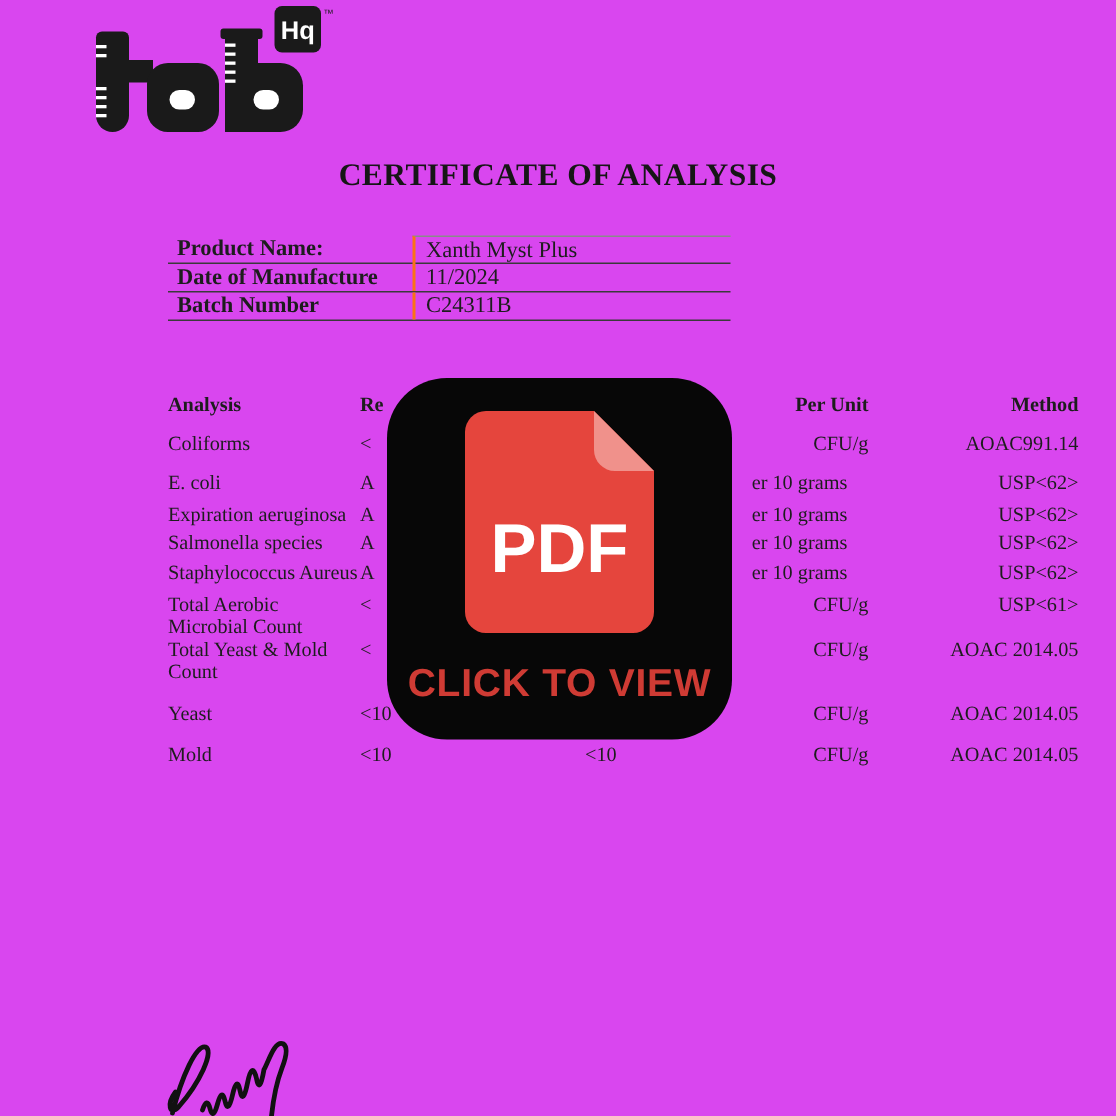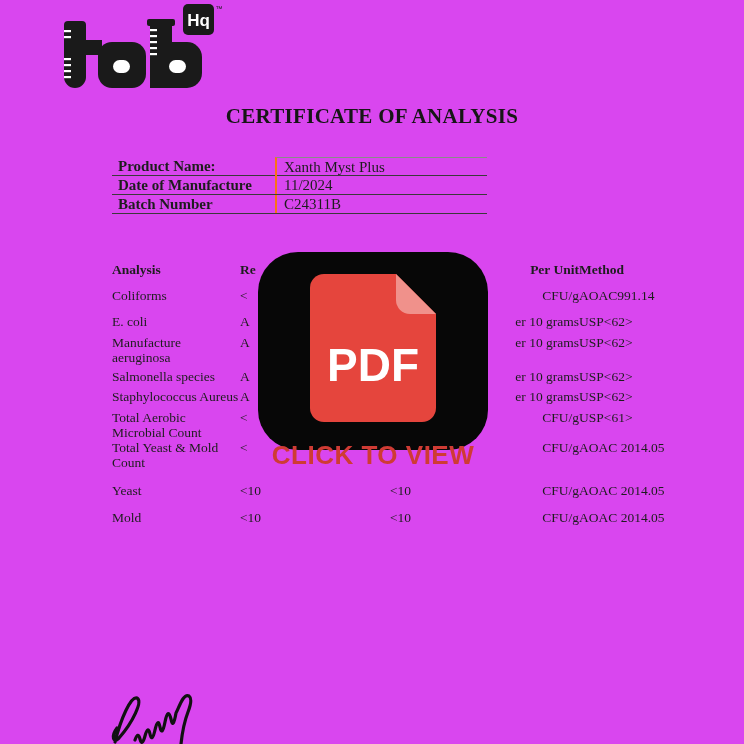--- a/index.html
+++ b/index.html
@@ -32,26 +32,26 @@
   .a-row.head { font-weight:bold; }
   .mb11 { margin-bottom:11px; }
   .mb6  { margin-bottom:6px; }
   .mb5  { margin-bottom:5px; }
   .mb4  { margin-bottom:4px; }
   .mb0  { margin-bottom:0; }
   .mb13 { margin-bottom:13px; }
   .mb12 { margin-bottom:12px; }
   .c-spec { padding-left:5px; }
   .c-unit { text-align:right; }
-  .c-unit.frag { text-align:right; padding-left:23px; }
-  .c-method { text-align:left; }
+  .c-unit.frag { text-align:center; padding-left:23px; }
+  .c-method { text-align:right; }
 
   
   .overlay {
-    position:absolute; left:258px; top:252px; width:230px; height:198px;
+    position:absolute; left:258px; top:252px; width:230px; height:241px;
     background:#070707; border-radius:40px; z-index:5; cursor:pointer;
   }
   .pdf-icon { position:absolute; left:52px; top:22px; }
   .cta {
     position:absolute; left:0; top:188px; width:230px; text-align:center;
     font-family:"Liberation Sans", sans-serif; font-weight:bold;
     font-size:26px; letter-spacing:0.5px; color:#cf3b34; white-space:nowrap;
   }
 
   
@@ -137,21 +137,21 @@
 
     <div class="a-row mb6">
       <div>E. coli</div>
       <div>A</div>
       <div class="c-spec"></div>
       <div class="c-unit frag">er 10 grams</div>
       <div class="c-method">USP&lt;62&gt;</div>
     </div>
 
     <div class="a-row mb4">
-      <div>Manufacture aeruginosa</div>
+      <div>Expiration aeruginosa</div>
       <div>A</div>
       <div class="c-spec"></div>
       <div class="c-unit frag">er 10 grams</div>
       <div class="c-method">USP&lt;62&gt;</div>
     </div>
 
     <div class="a-row mb5">
       <div>Salmonella species</div>
       <div>A</div>
       <div class="c-spec"></div>

